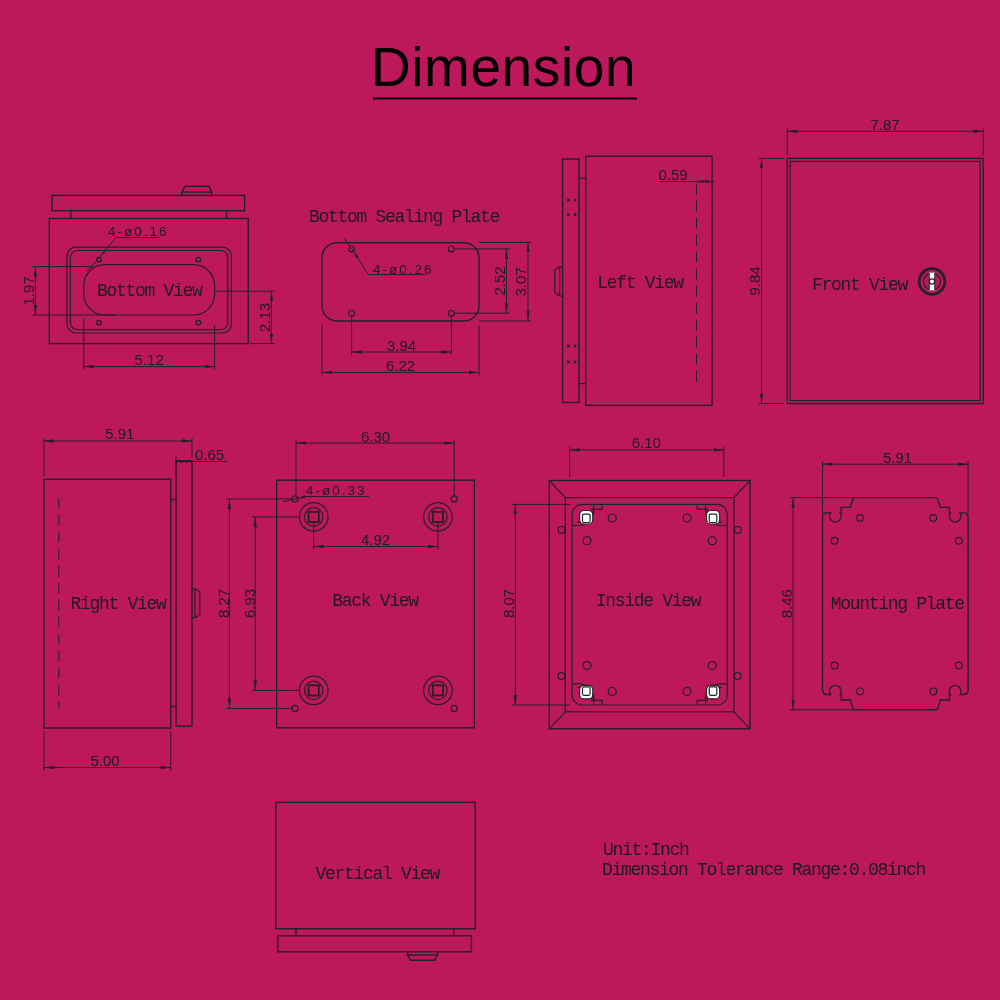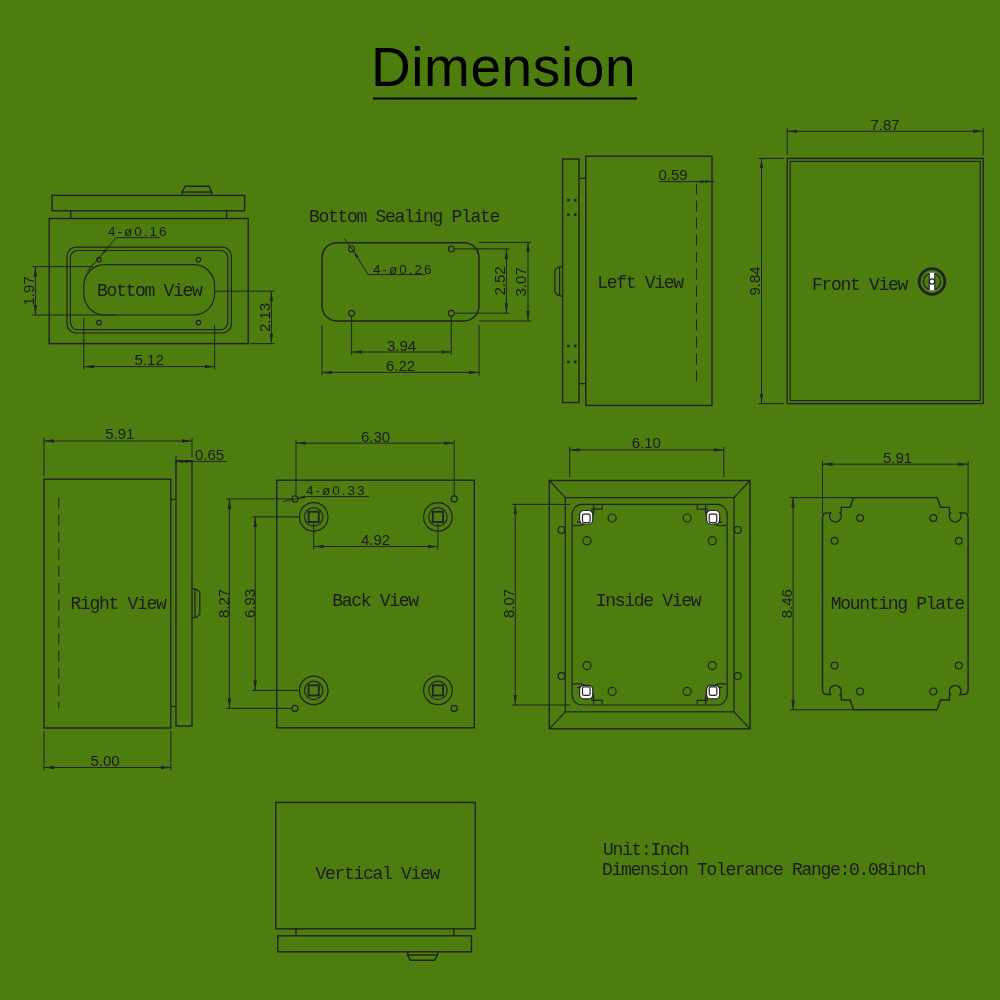--- a/index.html
+++ b/index.html
@@ -1,16 +1,16 @@
 <!DOCTYPE html>
 <html><head>
 <meta charset="utf-8">
 <style>
   html,body{margin:0;padding:0;background:#fff;overflow:hidden;}
-  .wrap{width:1000px;height:1000px;position:relative;background:#4d7c0f;}
+  .wrap{width:1000px;height:1000px;position:relative;background:#be185d;}
   .o{stroke:#222;stroke-width:1.4;fill:none;}
   .o2{stroke:#222;stroke-width:1.2;fill:none;}
   .d{stroke:#222;stroke-width:1;fill:none;}
   .lbl{font-family:"Liberation Mono",monospace;font-size:18px;letter-spacing:-1.3px;fill:#1c1c1c;}
   .num{font-family:"Liberation Sans",sans-serif;font-size:15px;letter-spacing:0px;fill:#1c1c1c;}
   .numl{font-family:"Liberation Sans",sans-serif;font-size:13.5px;letter-spacing:2px;fill:#1c1c1c;}
   .ttl{font-family:"Liberation Sans",sans-serif;font-size:55px;fill:#000;}
 </style>
 </head>
 <body>

